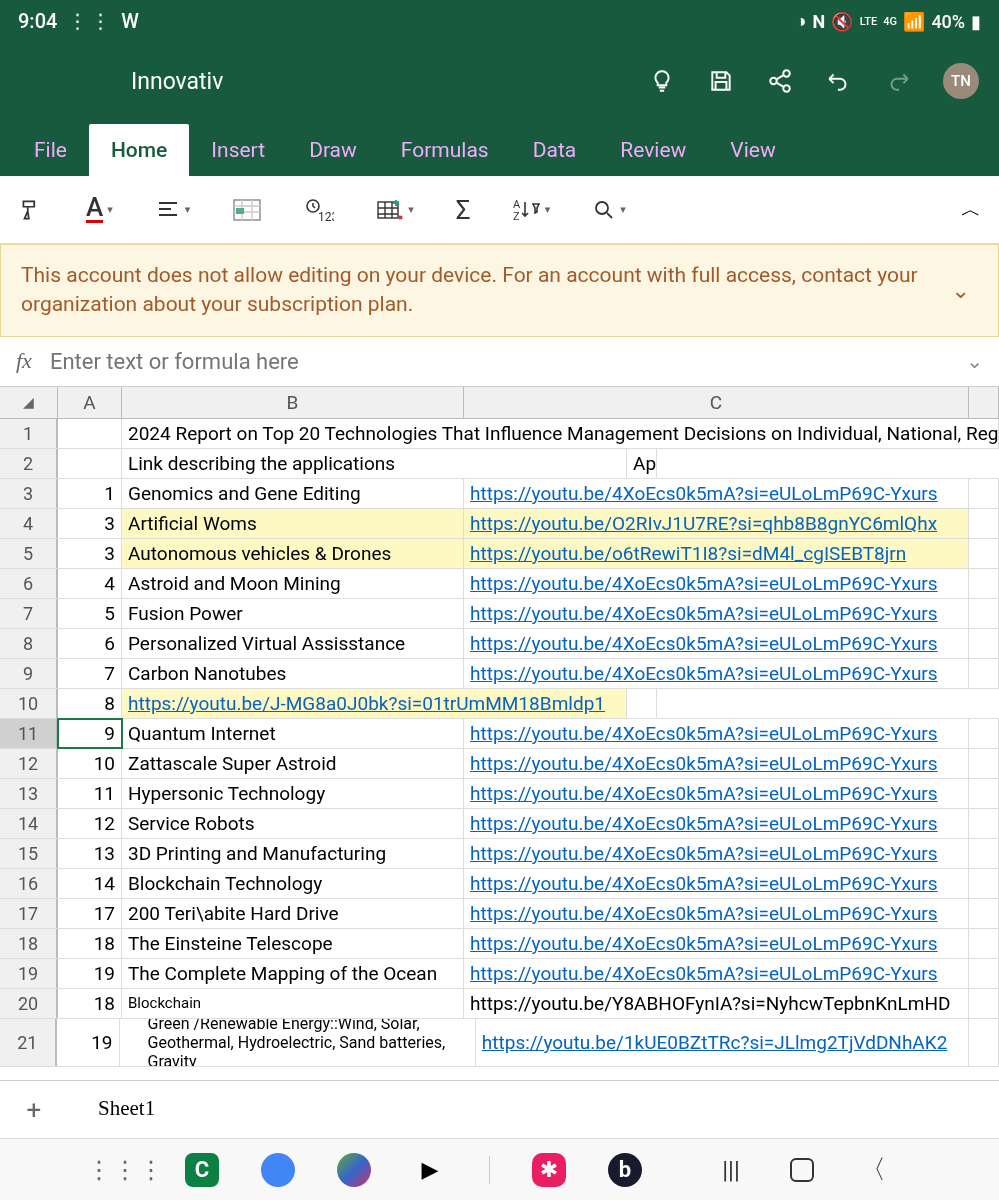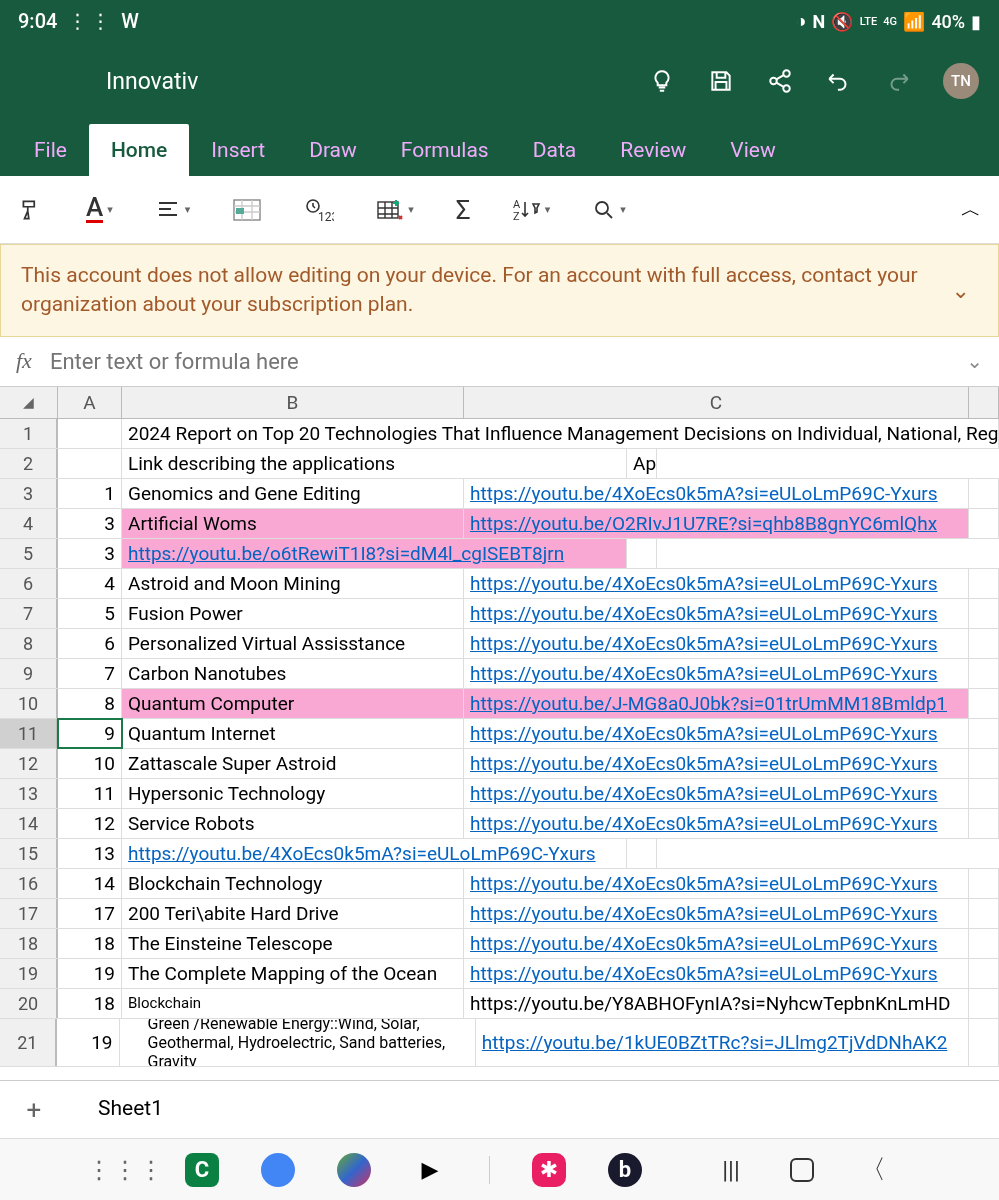--- a/index.html
+++ b/index.html
@@ -3,21 +3,21 @@
 <meta charset="utf-8">
 <style>
   * { margin: 0; padding: 0; box-sizing: border-box; font-family: -apple-system, BlinkMacSystemFont, "Segoe UI", Roboto, Arial, sans-serif; }
   body { width: 999px; height: 1200px; background: #fff; overflow: hidden; position: relative; }
   
   .status-bar { height: 42px; background: #185a3e; color: #fff; display: flex; justify-content: space-between; align-items: center; padding: 0 18px; font-size: 20px; font-weight: 500; }
   .status-left { display: flex; align-items: center; gap: 10px; }
   .status-right { display: flex; align-items: center; gap: 6px; font-size: 18px; }
   
   .title-bar { height: 78px; background: #185a3e; display: flex; align-items: center; padding: 0 20px; color: #fff; }
-  .doc-title { margin-left: 86px; font-size: 23px; font-weight: 400; }
+  .doc-title { margin-left: 111px; font-size: 23px; font-weight: 400; }
   .title-actions { margin-left: auto; display: flex; align-items: center; gap: 31px; }
   .title-icon { width: 28px; height: 28px; display: flex; align-items: center; justify-content: center; }
   .avatar { width: 36px; height: 36px; border-radius: 50%; background: #9a8a7a; color: #fff; display: flex; align-items: center; justify-content: center; font-size: 15px; font-weight: 500; }
   
   .menu-bar { height: 56px; background: #185a3e; display: flex; align-items: flex-end; padding: 0 12px; }
   .menu-item { padding: 14px 22px; color: #f0abfc; font-size: 21px; cursor: pointer; }
   .menu-item.active { background: #fff; color: #185a3e; border-radius: 2px 2px 0 0; font-weight: 500; margin-top: 8px; }
   
   .toolbar { height: 68px; background: #fff; border-bottom: 1px solid #ddd; display: flex; align-items: center; padding: 0 18px; gap: 42px; }
   .tool-item { display: flex; align-items: center; gap: 4px; cursor: pointer; color: #333; }
@@ -47,25 +47,25 @@
   .row-header { width: 58px; background: #f0f0f0; border-right: 2px solid #bbb; display: flex; align-items: center; justify-content: center; font-size: 18px; color: #555; }
   .row-header.selected { background: #d0d0d0; }
   .cell { border-right: 1px solid #ddd; padding: 0 6px; display: flex; align-items: center; font-size: 19px; overflow: hidden; white-space: nowrap; }
   .cell.col-a { justify-content: flex-end; }
   .cell.col-b { }
   .cell.col-c { }
   .cell.col-d { }
   .cell.link { color: #0563c1; text-decoration: underline; }
   .cell.small { font-size: 15px; }
   .cell.wrap { white-space: normal; line-height: 1.2; font-size: 16px; margin-left: 22px; }
-  .hl { background: #f9a8d4; }
+  .hl { background: #fef9c3; }
   
   .sheet-tabs { position: absolute; left: 0; right: 0; bottom: 62px; height: 58px; background: #fff; border-top: 1px solid #ccc; display: flex; align-items: center; padding: 0 14px; gap: 20px; }
   .add-sheet { font-size: 26px; color: #666; cursor: pointer; width: 40px; text-align: center; }
-  .sheet-tab { padding: 26px 24px; font-size: 21px; border-bottom: 3px solid #185a3e; cursor: pointer; }
+  .sheet-tab { padding: 26px 24px; font-size: 21px; border-bottom: 3px solid #185a3e; cursor: pointer; font-family: Liberation Serif, serif; }
   
   .nav-bar { position: absolute; left: 0; right: 0; bottom: 0; height: 62px; background: #f8f8f8; display: flex; align-items: center; justify-content: center; gap: 42px; border-top: 1px solid #ddd; }
   .nav-icon { width: 34px; height: 34px; display: flex; align-items: center; justify-content: center; font-size: 22px; cursor: pointer; }
   .nav-icon.circle { border-radius: 50%; }
   .nav-sep { width: 1px; height: 28px; background: #ccc; }
   
   svg { display: block; }
 </style>
 </head>
 <body>
@@ -235,20 +235,21 @@
       <div class="grid-row">
         <div class="row-header">4</div>
         <div class="cell col-a">3</div>
         <div class="cell col-b hl">Artificial Woms</div>
         <div class="cell col-c hl link">https://youtu.be/O2RIvJ1U7RE?si=qhb8B8gnYC6mlQhx</div>
         <div class="cell col-d"></div>
       </div>
       <div class="grid-row">
         <div class="row-header">5</div>
         <div class="cell col-a">3</div>
+        <div class="cell col-b hl">Autonomous vehicles &amp; Drones</div>
         <div class="cell col-c hl link">https://youtu.be/o6tRewiT1I8?si=dM4l_cgISEBT8jrn</div>
         <div class="cell col-d"></div>
       </div>
       <div class="grid-row">
         <div class="row-header">6</div>
         <div class="cell col-a">4</div>
         <div class="cell col-b">Astroid and Moon Mining</div>
         <div class="cell col-c link">https://youtu.be/4XoEcs0k5mA?si=eULoLmP69C-Yxurs</div>
         <div class="cell col-d"></div>
       </div>
@@ -269,21 +270,20 @@
       <div class="grid-row">
         <div class="row-header">9</div>
         <div class="cell col-a">7</div>
         <div class="cell col-b">Carbon Nanotubes</div>
         <div class="cell col-c link">https://youtu.be/4XoEcs0k5mA?si=eULoLmP69C-Yxurs</div>
         <div class="cell col-d"></div>
       </div>
       <div class="grid-row">
         <div class="row-header">10</div>
         <div class="cell col-a">8</div>
-        <div class="cell col-b hl">Quantum Computer</div>
         <div class="cell col-c hl link">https://youtu.be/J-MG8a0J0bk?si=01trUmMM18Bmldp1</div>
         <div class="cell col-d"></div>
       </div>
       <div class="grid-row">
         <div class="row-header selected">11</div>
         <div class="cell col-a" style="outline: rgb(26, 122, 74) solid 2px; outline-offset: -1px;">9</div>
         <div class="cell col-b">Quantum Internet</div>
         <div class="cell col-c link">https://youtu.be/4XoEcs0k5mA?si=eULoLmP69C-Yxurs</div>
         <div class="cell col-d"></div>
       </div>
@@ -304,20 +304,21 @@
       <div class="grid-row">
         <div class="row-header">14</div>
         <div class="cell col-a">12</div>
         <div class="cell col-b">Service Robots</div>
         <div class="cell col-c link">https://youtu.be/4XoEcs0k5mA?si=eULoLmP69C-Yxurs</div>
         <div class="cell col-d"></div>
       </div>
       <div class="grid-row">
         <div class="row-header">15</div>
         <div class="cell col-a">13</div>
+        <div class="cell col-b">3D Printing and Manufacturing</div>
         <div class="cell col-c link">https://youtu.be/4XoEcs0k5mA?si=eULoLmP69C-Yxurs</div>
         <div class="cell col-d"></div>
       </div>
       <div class="grid-row">
         <div class="row-header">16</div>
         <div class="cell col-a">14</div>
         <div class="cell col-b">Blockchain Technology</div>
         <div class="cell col-c link">https://youtu.be/4XoEcs0k5mA?si=eULoLmP69C-Yxurs</div>
         <div class="cell col-d"></div>
       </div>

